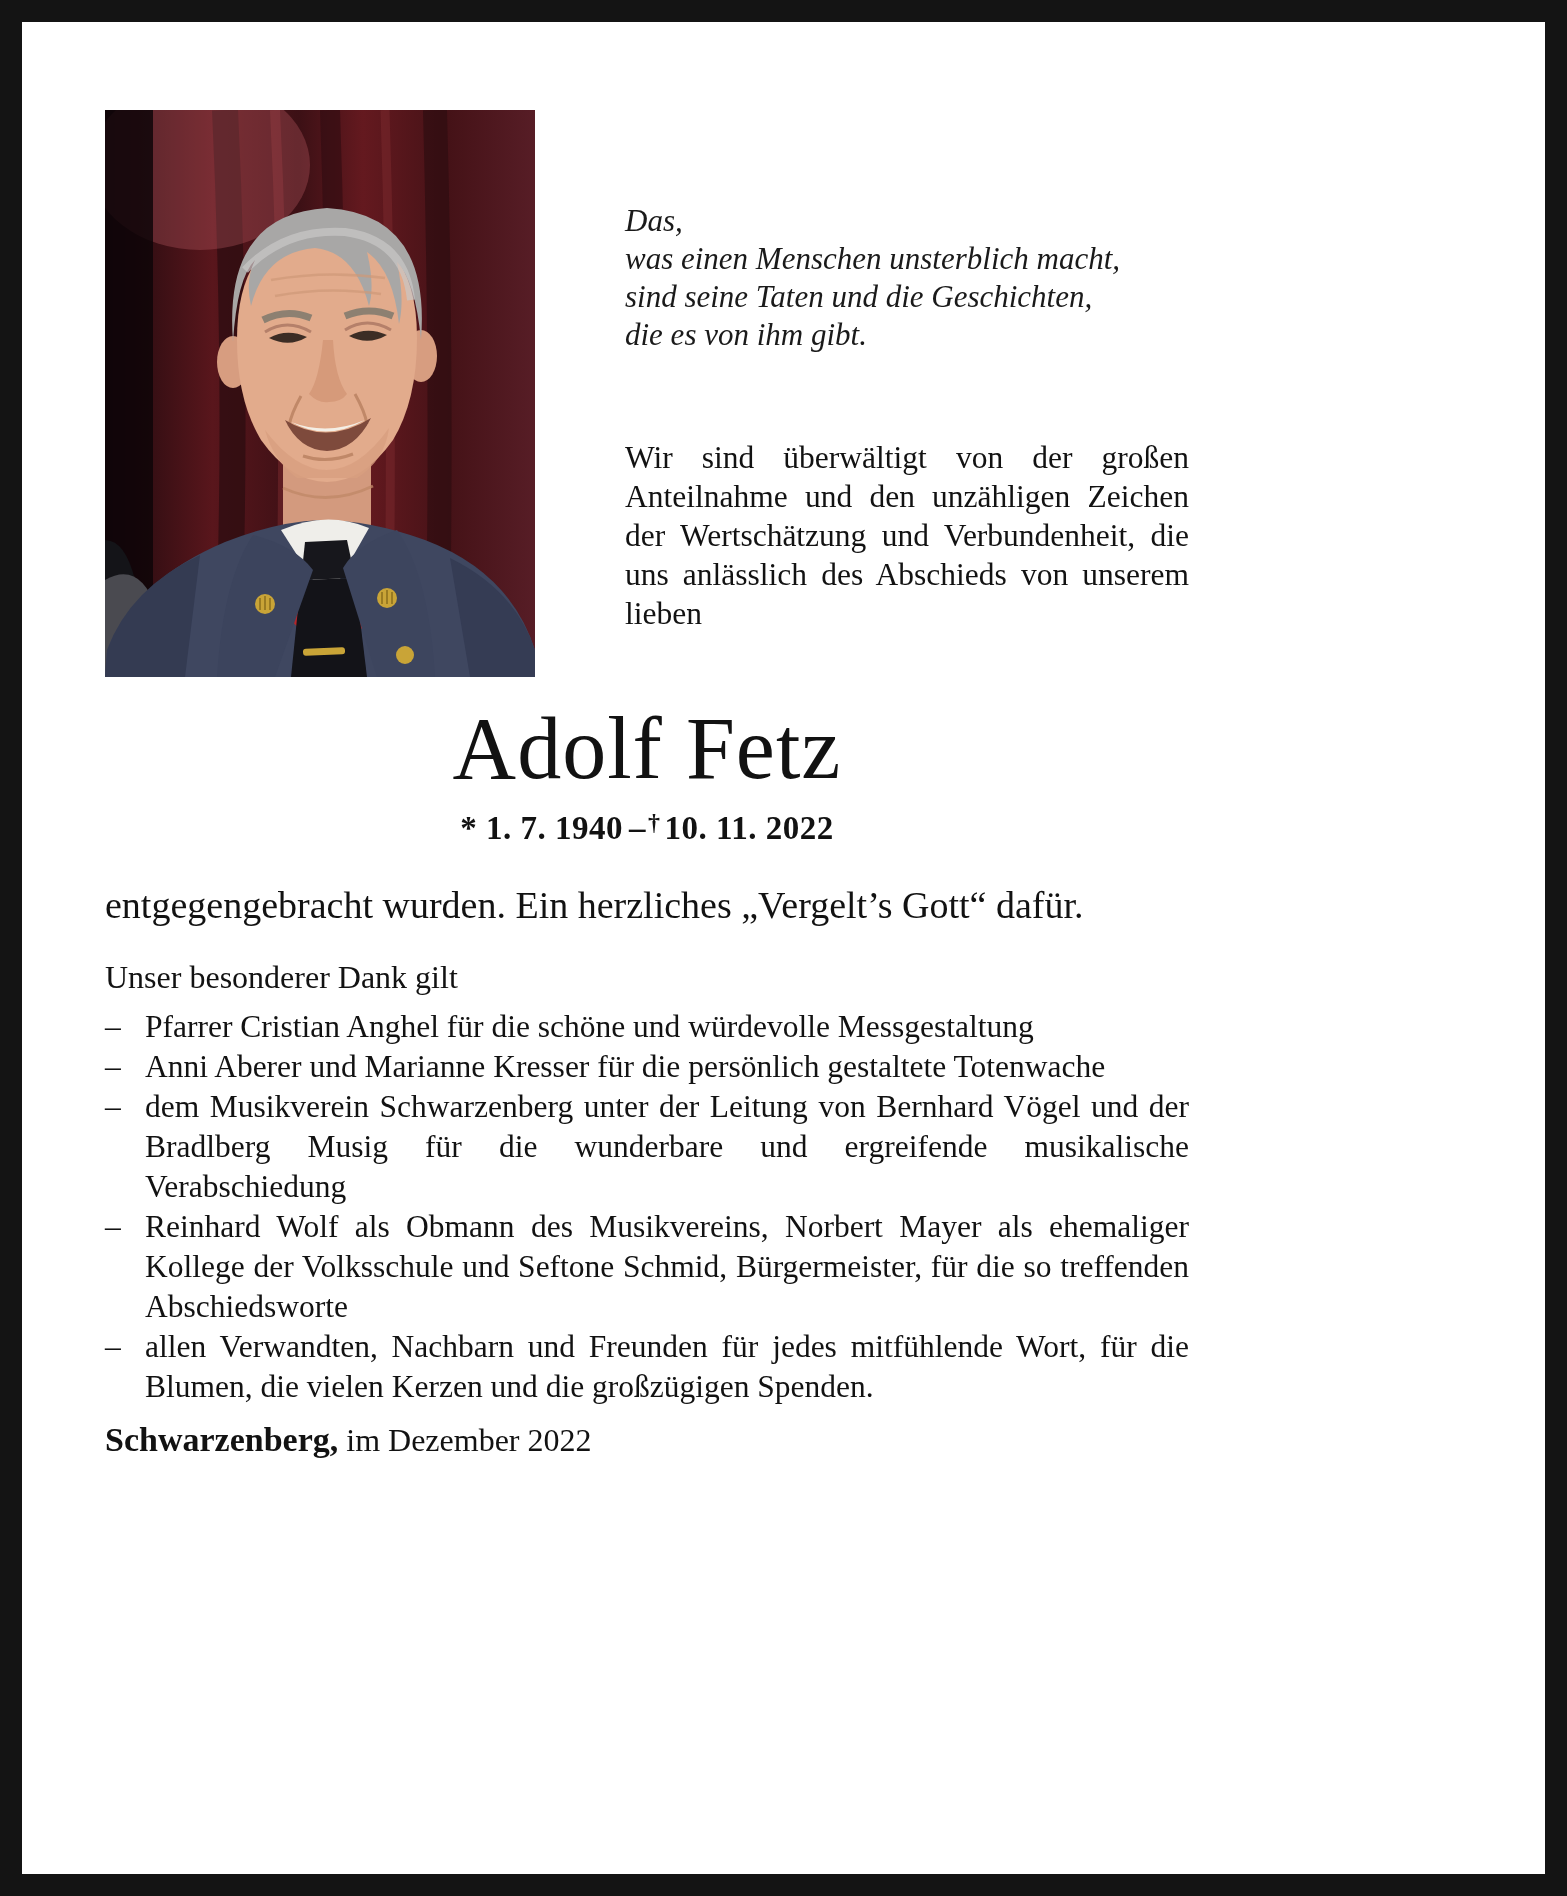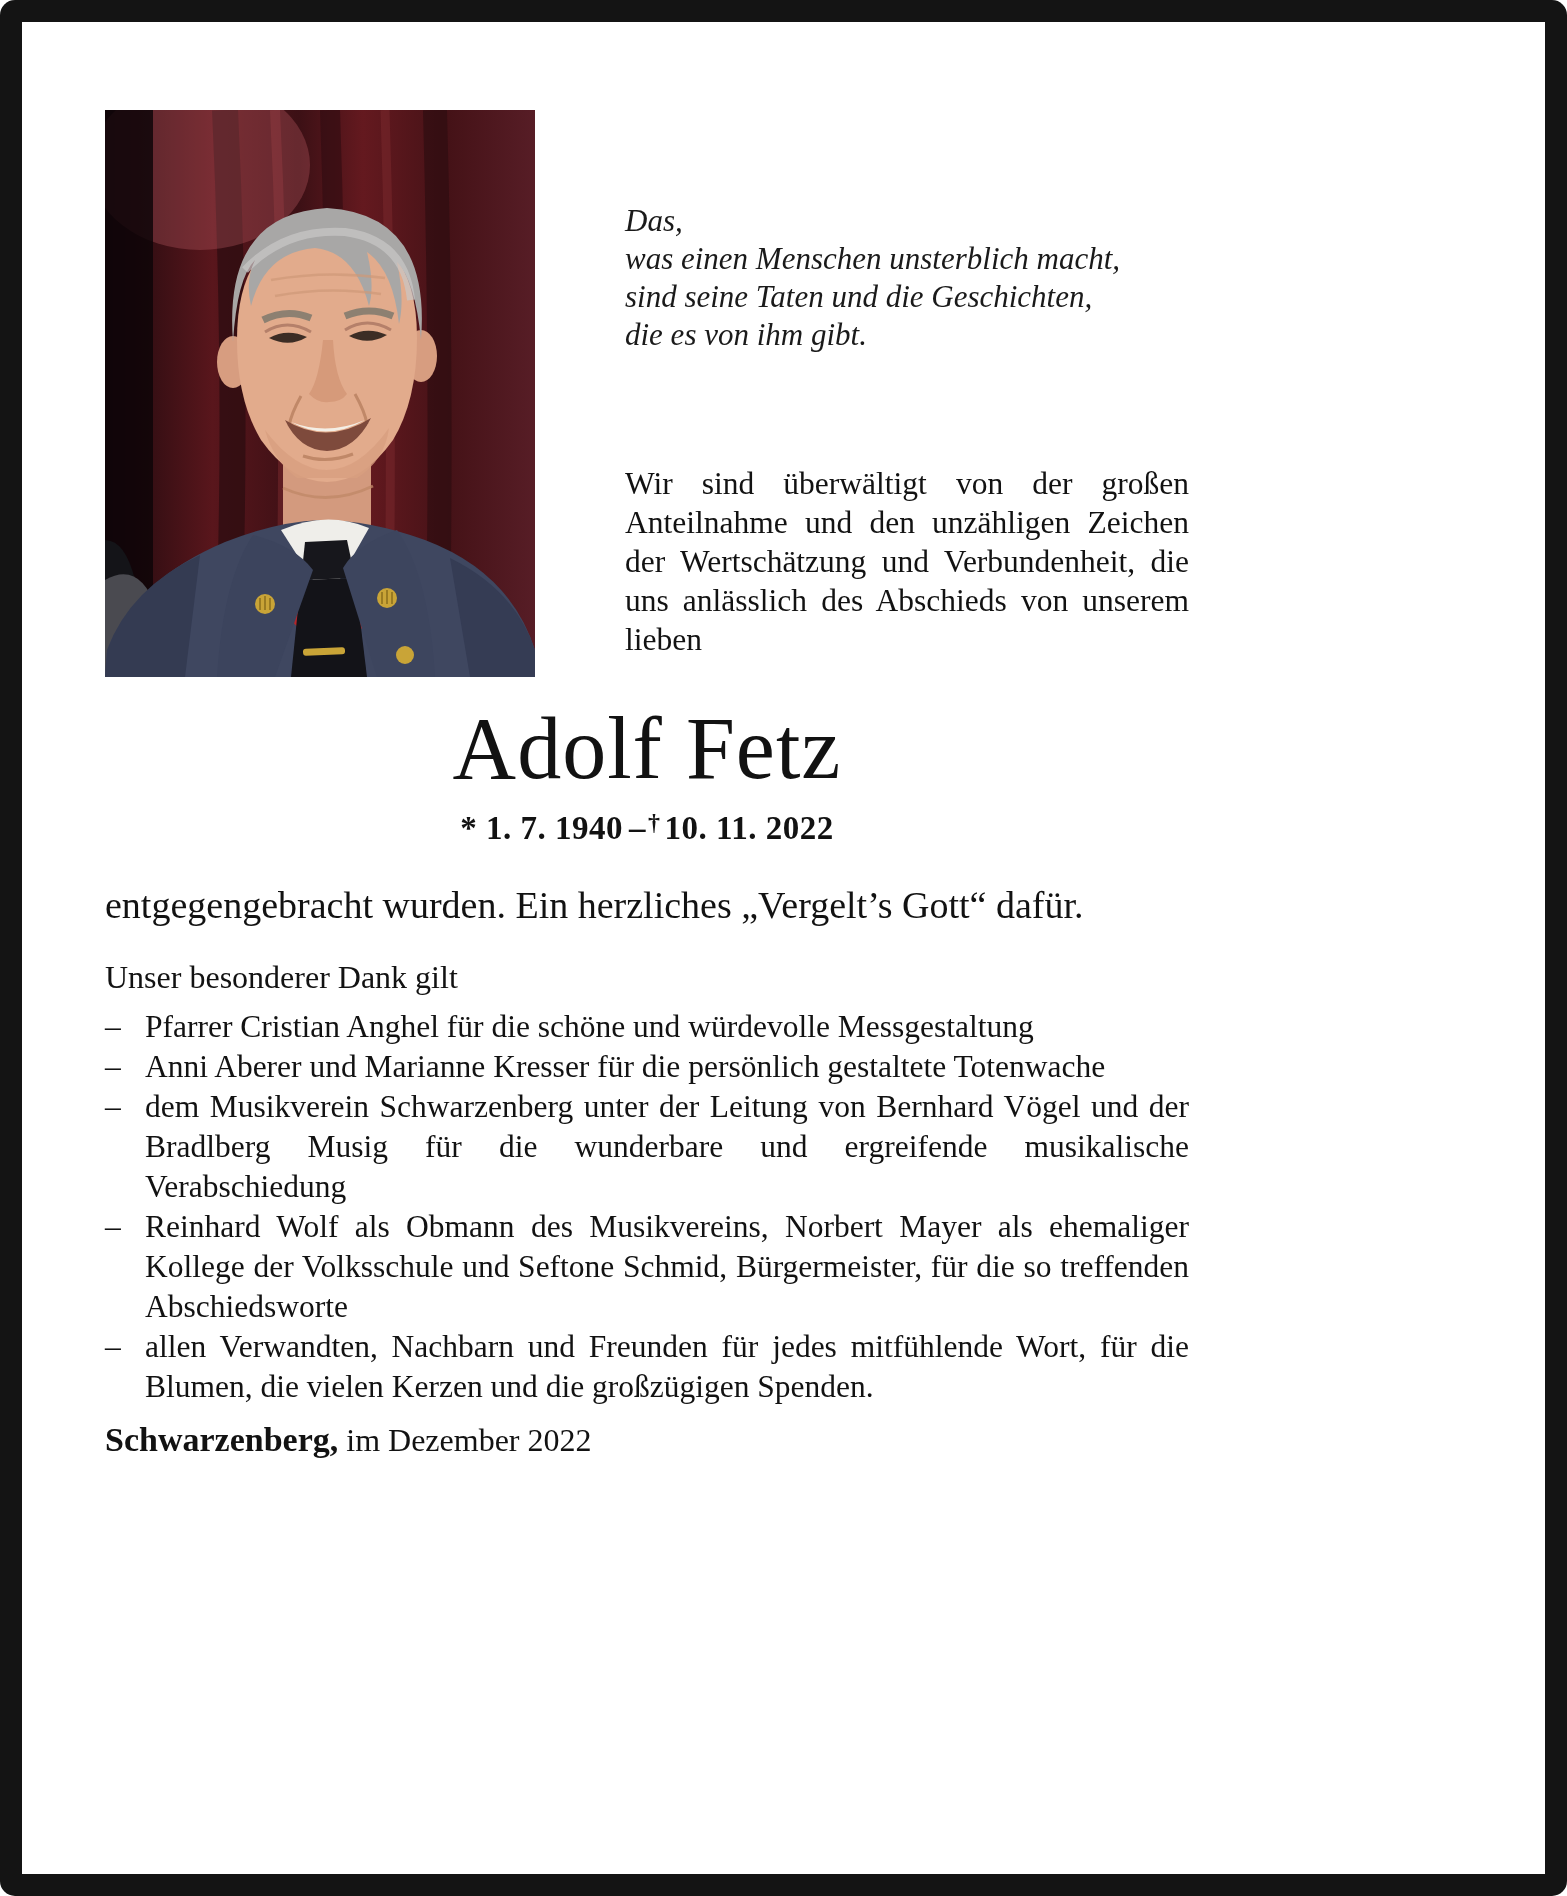--- a/index.html
+++ b/index.html
@@ -8,21 +8,20 @@
     font-family: "Liberation Serif", "DejaVu Serif", serif;
     color: #121212;
   }
   .page {
     position: relative;
     width: 1567px;
     height: 1896px;
     background: #ffffff;
     margin: 0 auto;
     overflow: hidden;
-    border-radius: 15px;
   }
   .frame {
     position: absolute;
     inset: 0;
     border: 22px solid #141414;
     pointer-events: none;
     z-index: 10;
   }
   .content {
     position: absolute;
@@ -41,21 +40,21 @@
   .right-col { flex: 1; margin-left: 90px; }
   .quote {
     margin-top: 92px;
     font-style: italic;
     font-size: 31px;
     line-height: 38px;
     color: #1a1a1a;
   }
   .quote span { display: block; }
   .intro {
-    margin-top: 110px;
+    margin-top: 84px;
     font-size: 31.5px;
     line-height: 39px;
     text-align: justify;
     text-align-last: left;
   }
   .name {
     text-align: center;
     margin-top: 26px;
     font-size: 88px;
     line-height: 1.05;

